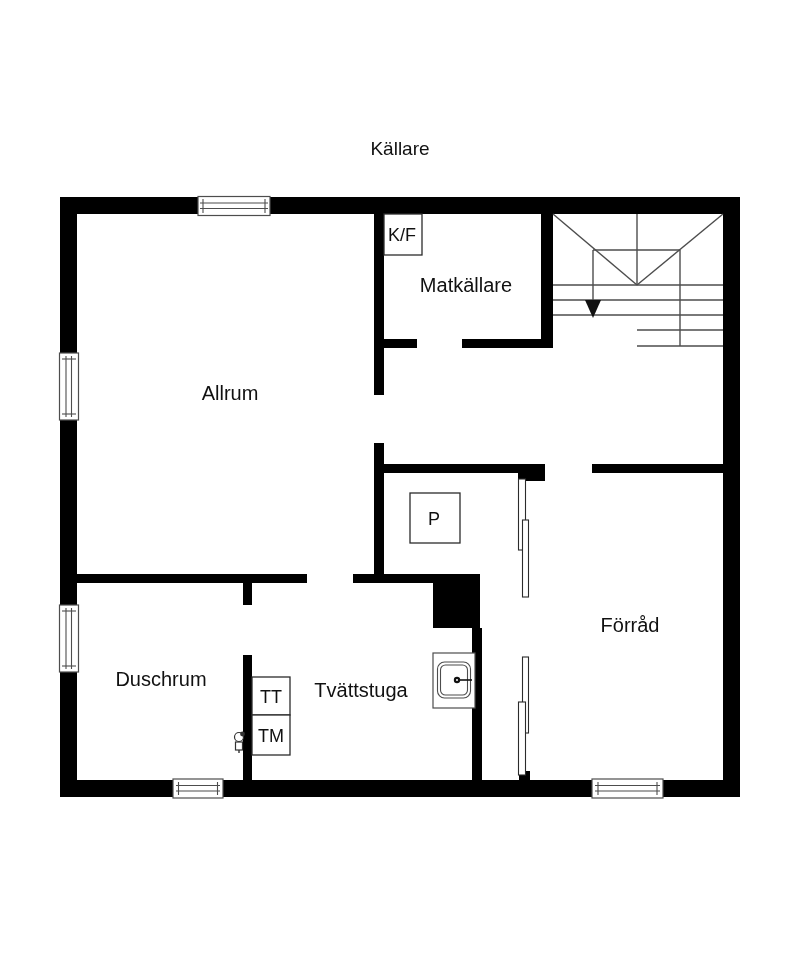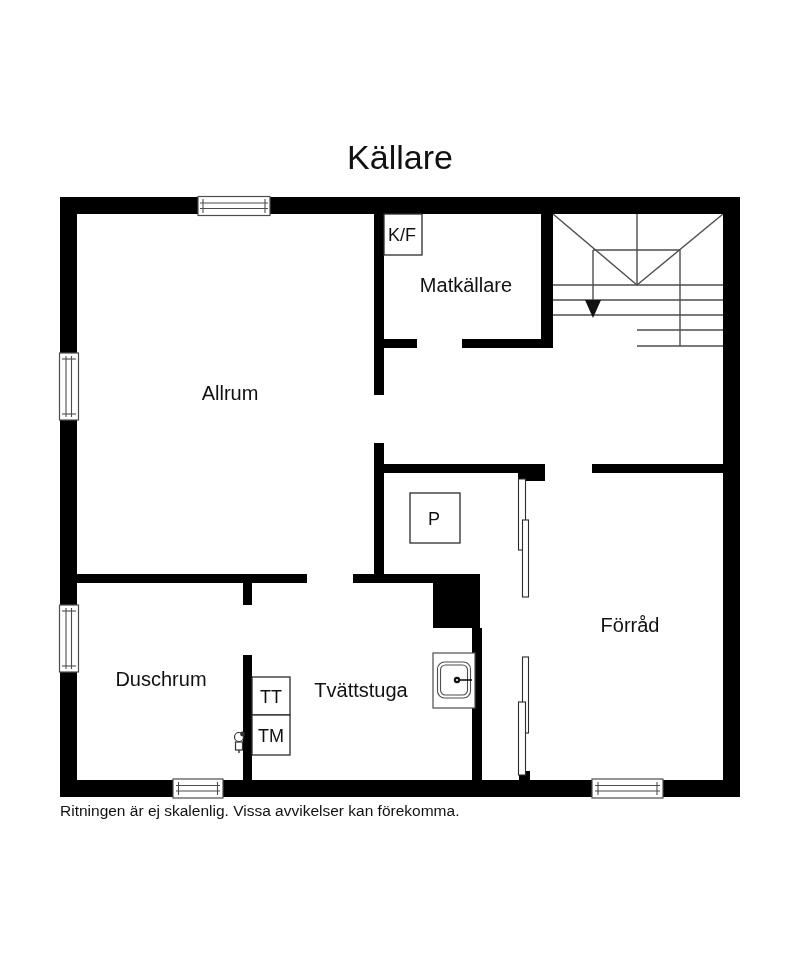--- a/index.html
+++ b/index.html
@@ -6,21 +6,21 @@
   .page{
     position:relative;
     width:800px;height:966px;
     background:#fff;
     font-family:"Liberation Sans",sans-serif;
     overflow:hidden;
   }
   .title{
     position:absolute;top:138px;left:0;width:800px;
     text-align:center;
-    font-size:34px;font-weight:400;color:#111;
+    font-size:19px;font-weight:400;color:#111;
     margin:0;
   }
   .disclaimer{
     position:absolute;top:802px;left:60px;
     font-size:15.5px;color:#111;
   }
   svg.plan{position:absolute;top:0;left:0;}
   .wall{fill:#000;stroke:none;}
   .thin{stroke:#4d4d4d;stroke-width:1.4;fill:none;}
   .sym{stroke:#4d4d4d;stroke-width:1.2;fill:#fff;}
@@ -156,15 +156,14 @@
     <text class="rlabel" x="161" y="686">Duschrum</text>
     <text class="rlabel" x="361" y="697">Tvättstuga</text>
     <text class="rlabel" x="630" y="632">Förråd</text>
 
     <text class="slabel" x="402" y="241">K/F</text>
     <text class="slabel" x="434" y="525">P</text>
     <text class="slabel" x="271" y="703">TT</text>
     <text class="slabel" x="271" y="742">TM</text>
   </svg>
 
-  <div class="disclaimer">Ritningen är ej skalenlig. Vissa avvikelser kan förekomma.</div>
 
 </div>
 
 </body></html>

